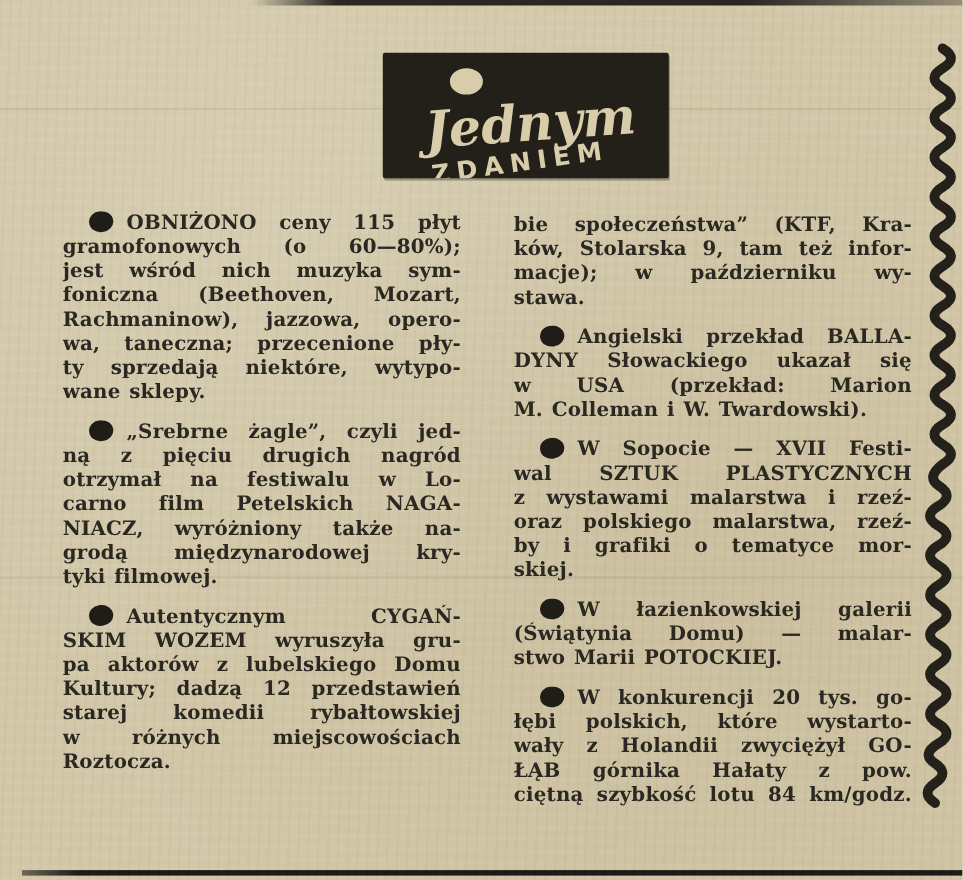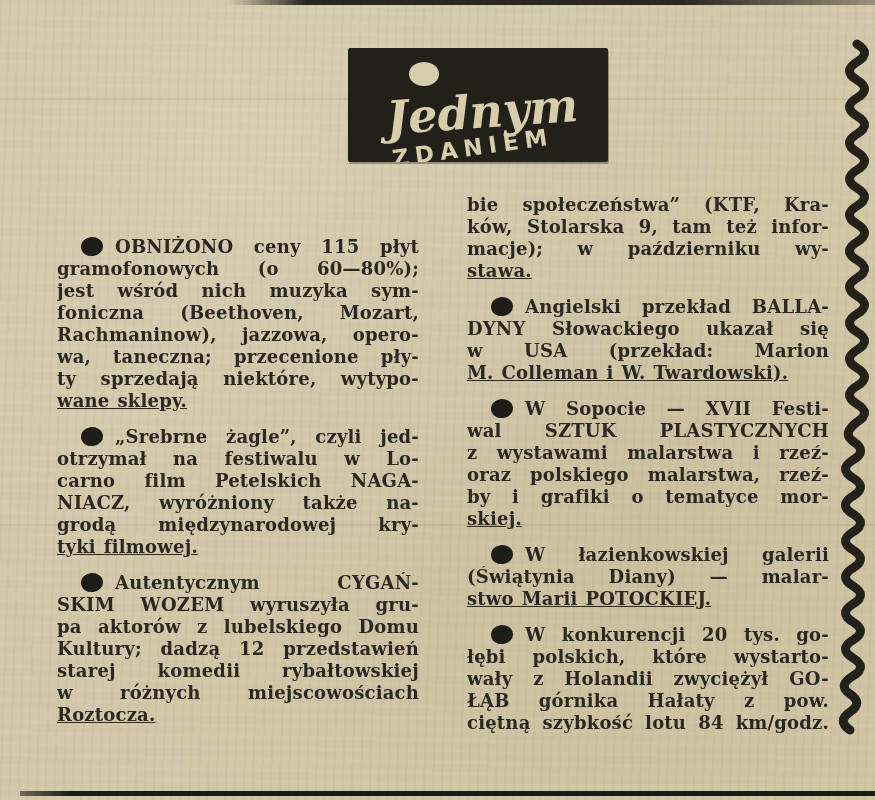--- a/index.html
+++ b/index.html
@@ -24,29 +24,29 @@
     position:absolute;left:348px;top:48px;width:260px;height:114px;
     background:#23201a;border-radius:2px;
     box-shadow:1px 2px 0 rgba(35,32,26,0.35);
   }
   .masthead svg{display:block;width:100%;height:100%;}
   .col{
     position:absolute;top:192px;width:362px;
     font-size:18px;font-weight:700;line-height:22px;
     color:#2b2822;letter-spacing:0.2px;word-spacing:1.5px;
   }
-  #col-left{left:57px;margin-top:44px;}
+  #col-left{left:57px;}
   #col-right{left:467px;top:194px;}
   .para{margin:0;}
   .para + .para{margin-top:14px;}
   .tline{
     text-align:justify;text-align-last:justify;
     height:22px;overflow:hidden;white-space:normal;
   }
-  .tline.last{text-align-last:left;text-decoration:underline;}
+  .tline.last{text-align-last:left;}
   .indent{display:inline-block;width:24px;}
   .bullet{
     display:inline-block;width:22px;height:19px;
     background:#1f1d17;border-radius:48% 52% 50% 50%;
     vertical-align:-3px;margin-right:12px;transform:rotate(-7deg);
   }
   .wavy{position:absolute;top:38px;right:0;width:42px;height:762px;}
   .bottom-rule{
     position:absolute;left:20px;top:791px;width:855px;height:5px;
     background:linear-gradient(90deg, rgba(29,27,22,0.55), #1d1b16 6%, #1d1b16);
@@ -75,20 +75,21 @@
         <div class="tline">gramofonowych (o 60—80%);</div>
         <div class="tline">jest wśród nich muzyka sym-</div>
         <div class="tline">foniczna (Beethoven, Mozart,</div>
         <div class="tline">Rachmaninow), jazzowa, opero-</div>
         <div class="tline">wa, taneczna; przecenione pły-</div>
         <div class="tline">ty sprzedają niektóre, wytypo-</div>
         <div class="tline last">wane sklepy.</div>
       </div>
       <div class="para">
         <div class="tline"><span class="indent"></span><span class="bullet"></span>„Srebrne żagle”, czyli jed-</div>
+        <div class="tline">ną z pięciu drugich nagród</div>
         <div class="tline">otrzymał na festiwalu w Lo-</div>
         <div class="tline">carno film Petelskich NAGA-</div>
         <div class="tline">NIACZ, wyróżniony także na-</div>
         <div class="tline">grodą międzynarodowej kry-</div>
         <div class="tline last">tyki filmowej.</div>
       </div>
       <div class="para">
         <div class="tline"><span class="indent"></span><span class="bullet"></span>Autentycznym CYGAŃ-</div>
         <div class="tline">SKIM WOZEM wyruszyła gru-</div>
         <div class="tline">pa aktorów z lubelskiego Domu</div>
@@ -114,21 +115,21 @@
       <div class="para">
         <div class="tline"><span class="indent"></span><span class="bullet"></span>W Sopocie — XVII Festi-</div>
         <div class="tline">wal SZTUK PLASTYCZNYCH</div>
         <div class="tline">z wystawami malarstwa i rzeź-</div>
         <div class="tline">oraz polskiego malarstwa, rzeź-</div>
         <div class="tline">by i grafiki o tematyce mor-</div>
         <div class="tline last">skiej.</div>
       </div>
       <div class="para">
         <div class="tline"><span class="indent"></span><span class="bullet"></span>W łazienkowskiej galerii</div>
-        <div class="tline">(Świątynia Diany) — malar-</div>
+        <div class="tline">(Świątynia Domu) — malar-</div>
         <div class="tline last">stwo Marii POTOCKIEJ.</div>
       </div>
       <div class="para">
         <div class="tline"><span class="indent"></span><span class="bullet"></span>W konkurencji 20 tys. go-</div>
         <div class="tline">łębi polskich, które wystarto-</div>
         <div class="tline">wały z Holandii zwyciężył GO-</div>
         <div class="tline">ŁĄB górnika Hałaty z pow.</div>
         <div class="tline">ciętną szybkość lotu 84 km/godz.</div>
       </div>
     </div>

